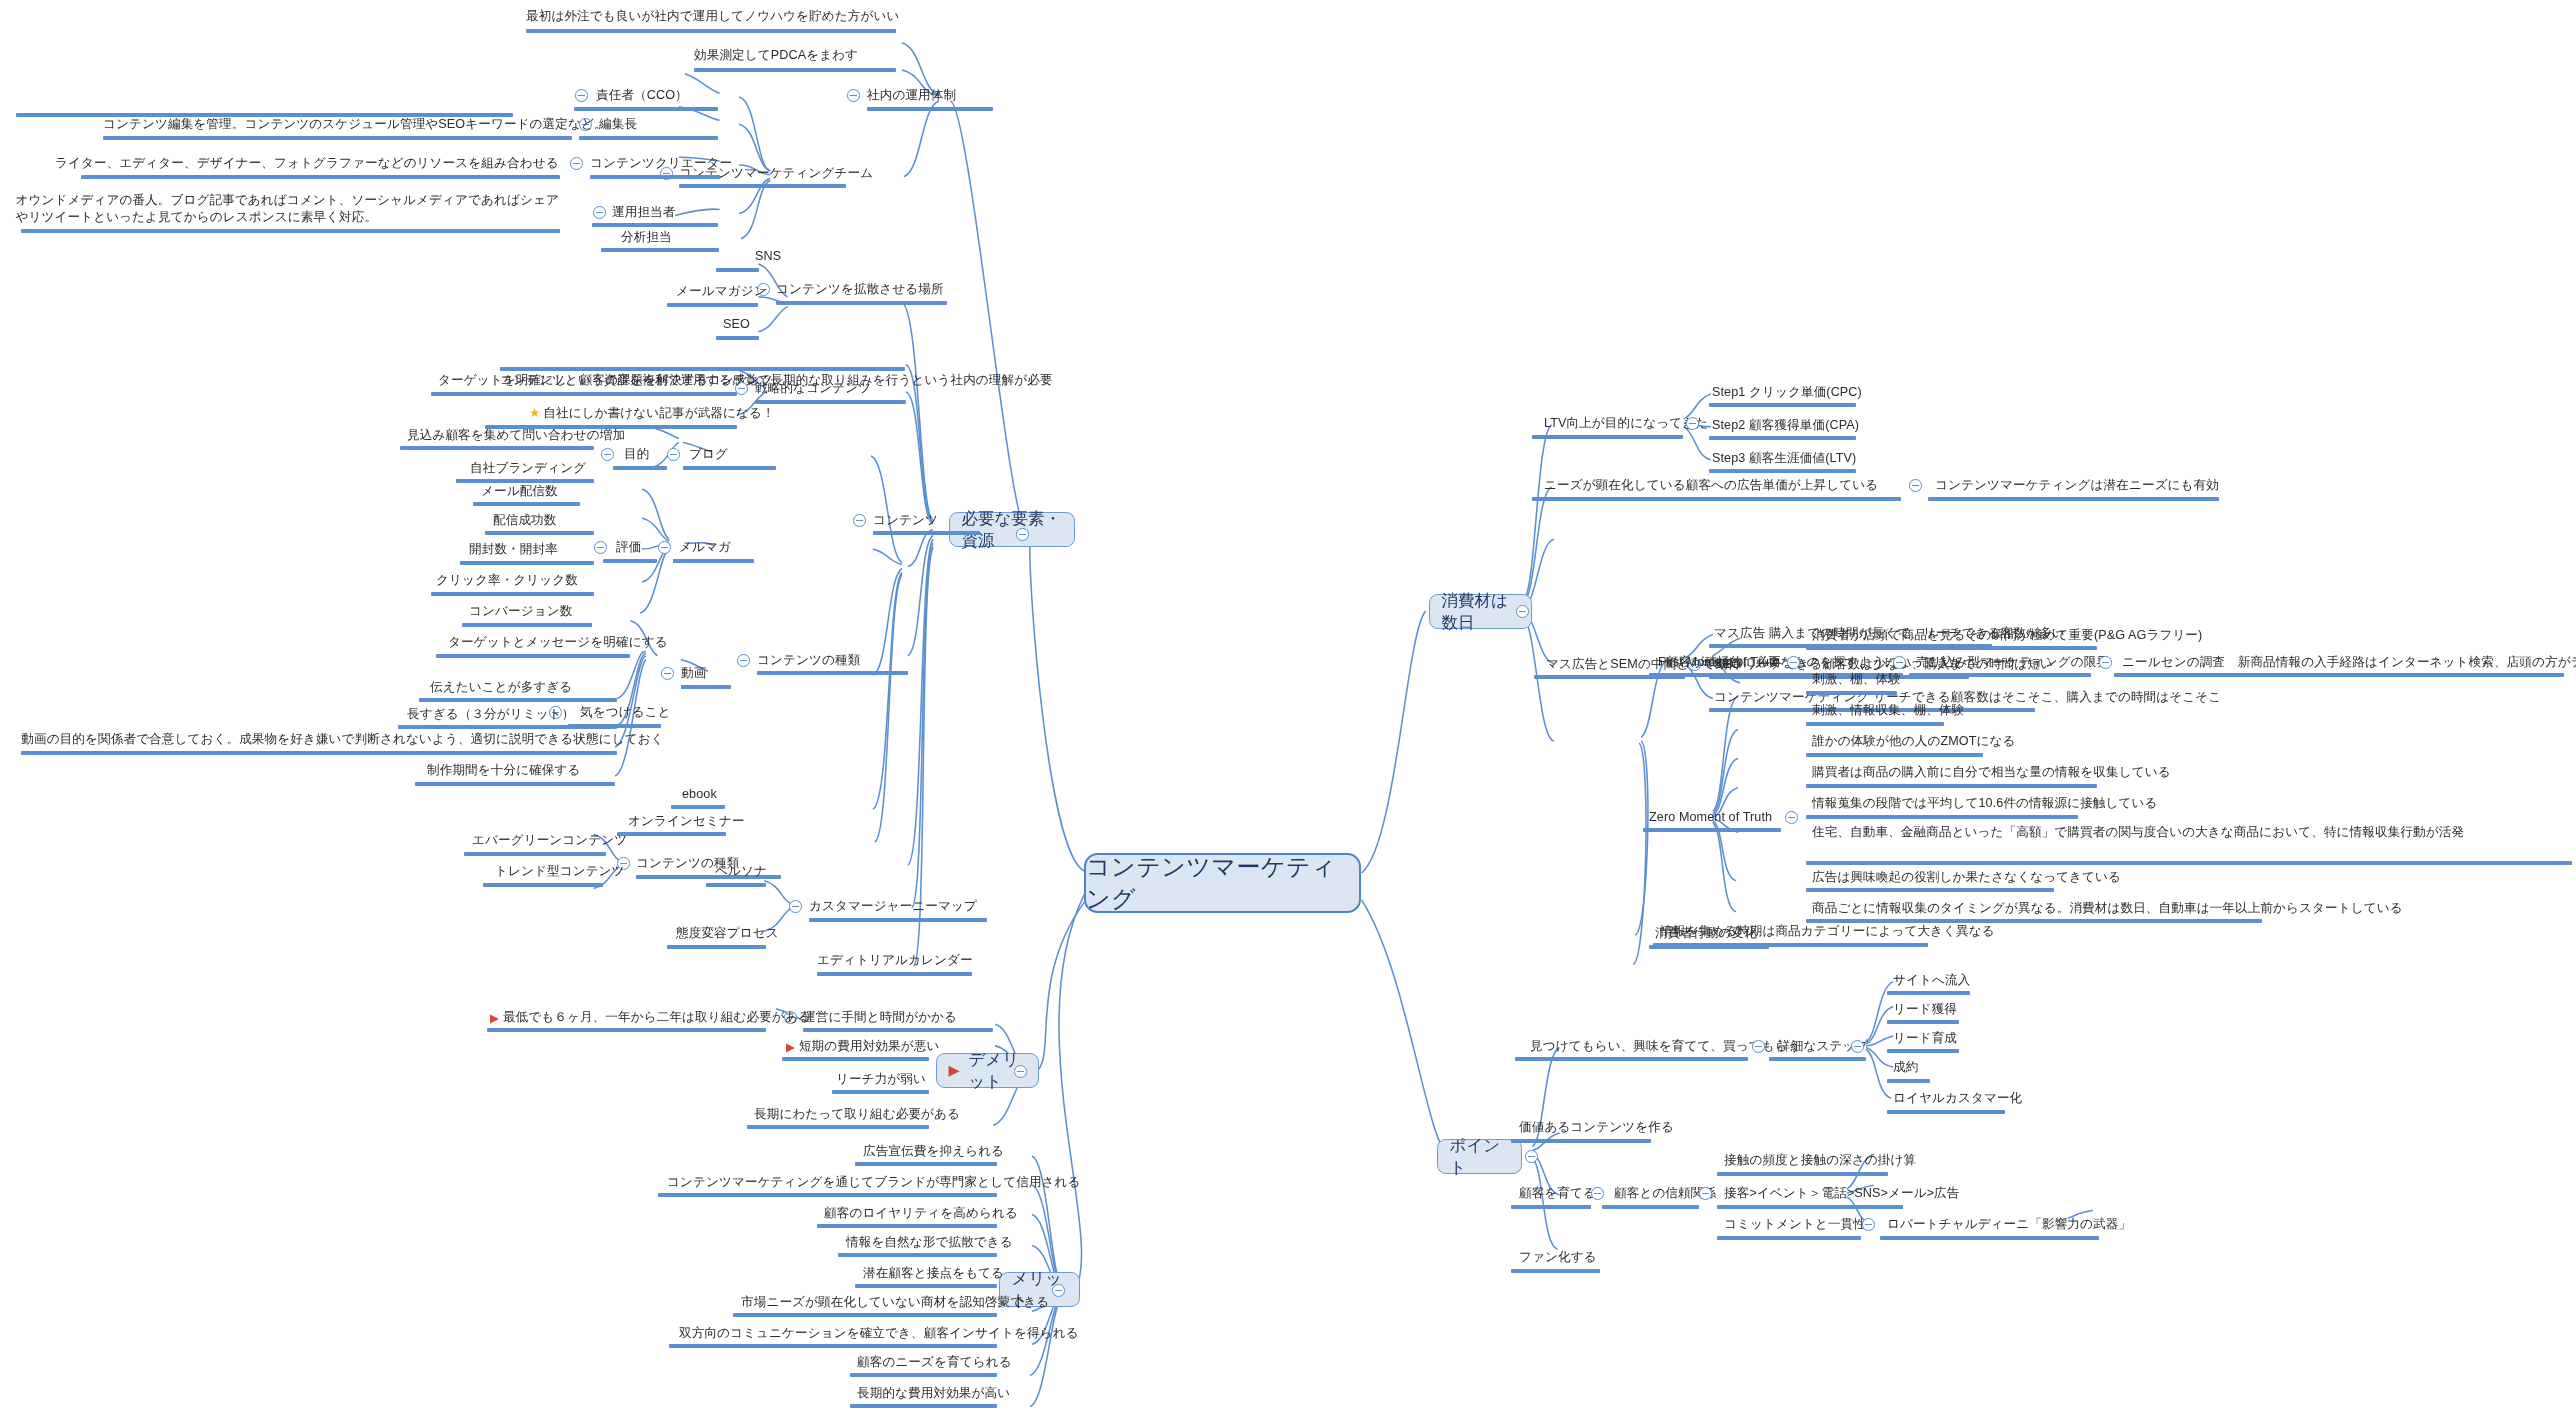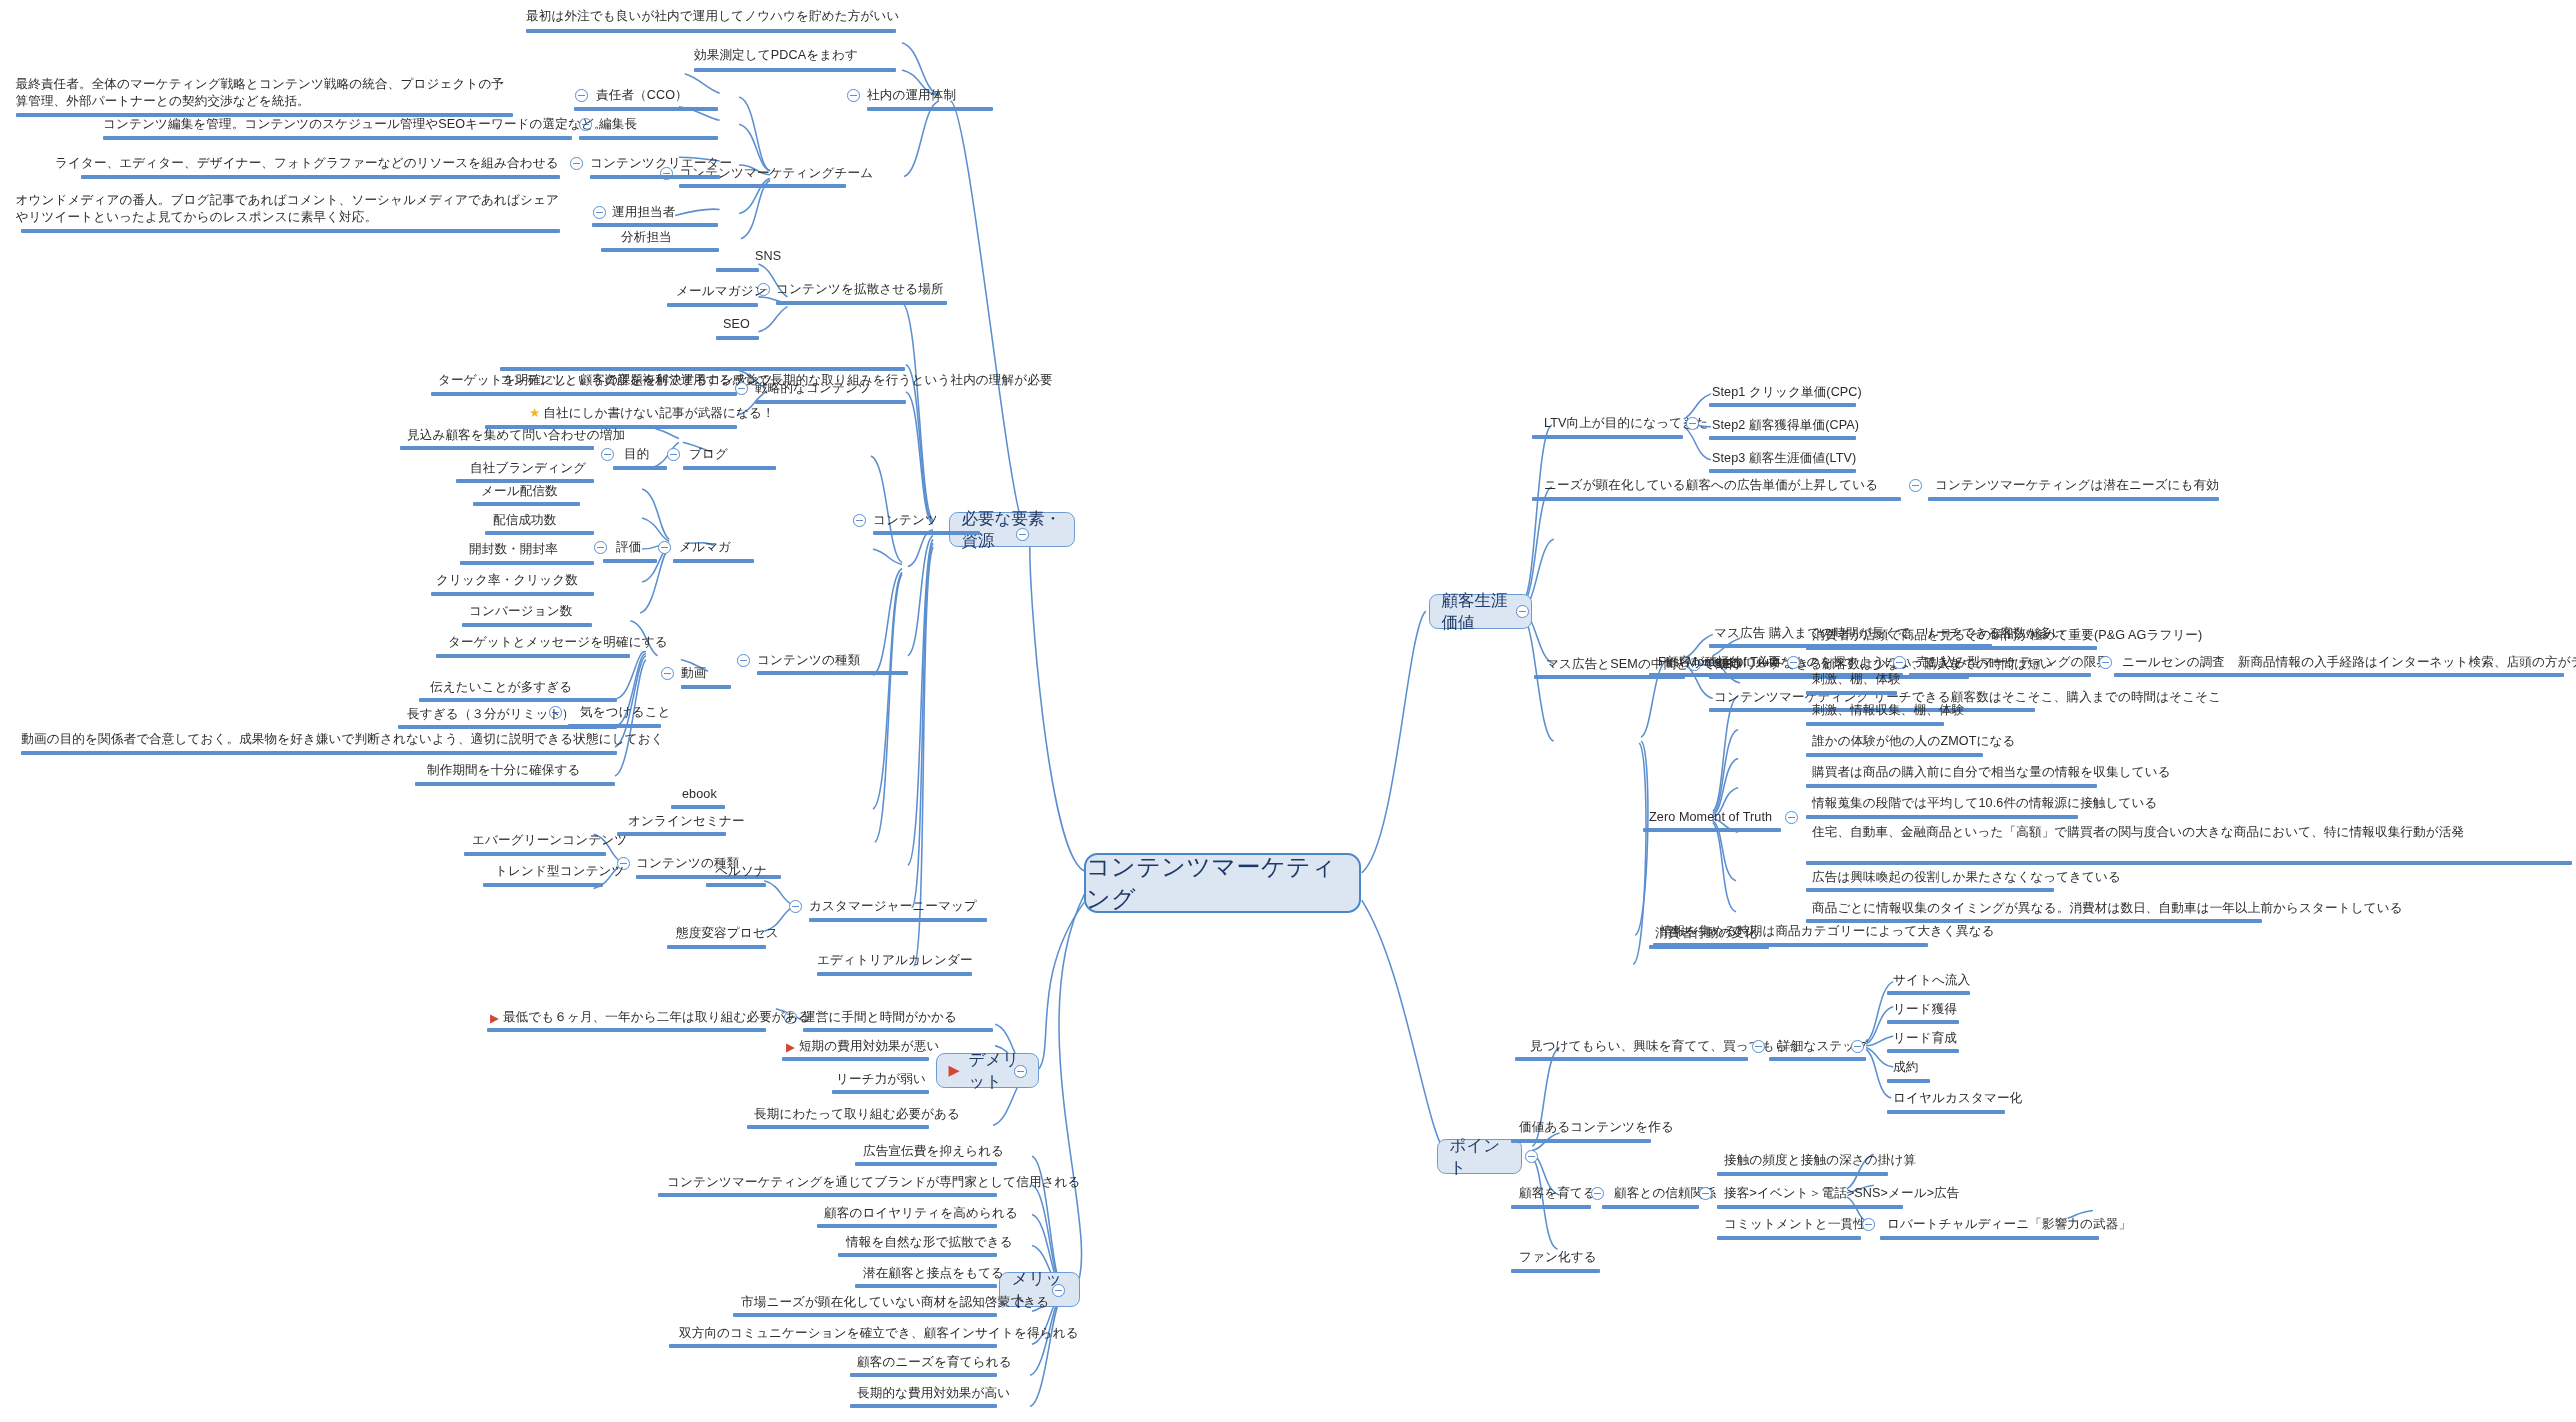--- a/index.html
+++ b/index.html
@@ -284,21 +284,21 @@
     <span class="txt">デメリット</span>
   </div>
   <div class="handle" style="left:1014px; top:1065px;"></div>
 
   <div class="pill" style="left:999px; top:1272px; width:81px;">
     <span class="txt">メリット</span>
   </div>
   <div class="handle" style="left:1052px; top:1284px;"></div>
 
   <div class="pill" style="left:1429px; top:594px; width:103px;">
-    <span class="txt">顧客生涯価値</span>
+    <span class="txt">消費材は数日</span>
   </div>
   <div class="handle" style="left:1516px; top:605px;"></div>
 
   <div class="pill" style="left:1437px; top:1139px; width:85px;">
     <span class="txt">ポイント</span>
   </div>
   <div class="handle" style="left:1525px; top:1150px;"></div>
 
   <div class="node leaf" style="left:867px; top:87px;">
     <span class="txt">社内の運用体制</span>
@@ -320,23 +320,20 @@
     <span class="txt">コンテンツマーケティングチーム</span>
   </div>
   <div class="ul" style="left:679px; top:184px; width:167px;"></div>
   <div class="handle" style="left:660px; top:167px;"></div>
 
   <div class="node leaf" style="left:596px; top:87px;">
     <span class="txt">責任者（CCO）</span>
   </div>
   <div class="ul" style="left:574px; top:107px; width:144px;"></div>
   <div class="handle" style="left:575px; top:89px;"></div>
-  <div class="node leaf wrap" style="left:15.5px; top:76px; width:497px; text-align:left;">
-    <span class="txt">最終責任者。全体のマーケティング戦略とコンテンツ戦略の統合、プロジェクトの予算管理、外部パートナーとの契約交渉などを統括。</span>
-  </div>
   <div class="ul" style="left:15.5px; top:113px; width:497px;"></div>
 
   <div class="node leaf" style="left:599px; top:116px;">
     <span class="txt">編集長</span>
   </div>
   <div class="ul" style="left:579px; top:136px; width:139px;"></div>
   <div class="handle" style="left:579px; top:118px;"></div>
   <div class="node leaf" style="left:103px; top:116px;">
     <span class="txt">コンテンツ編集を管理。コンテンツのスケジュール管理やSEOキーワードの選定など。</span>
   </div>

